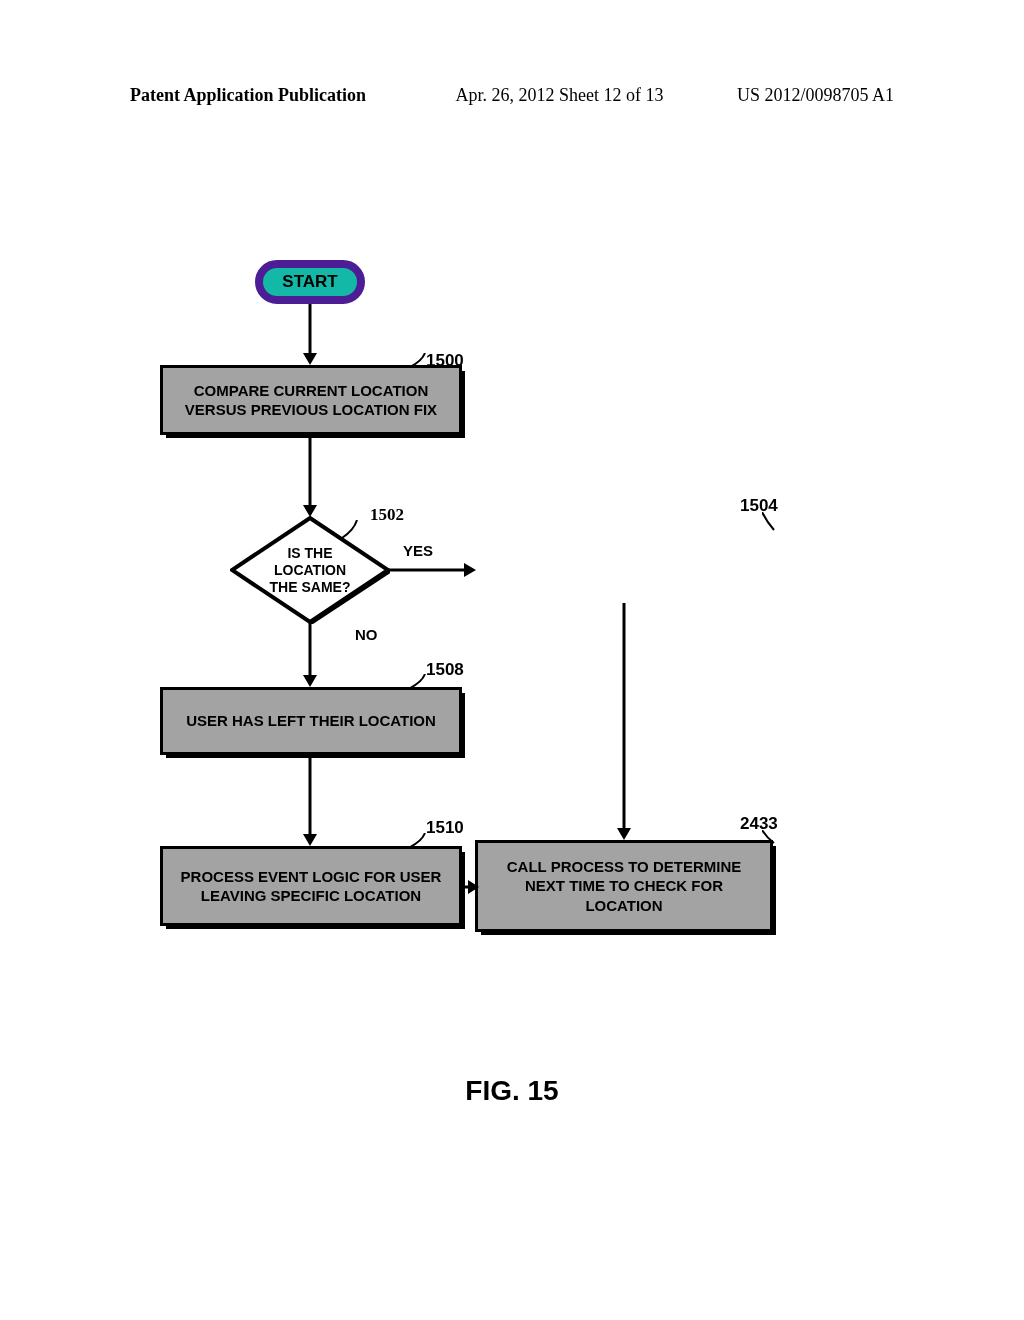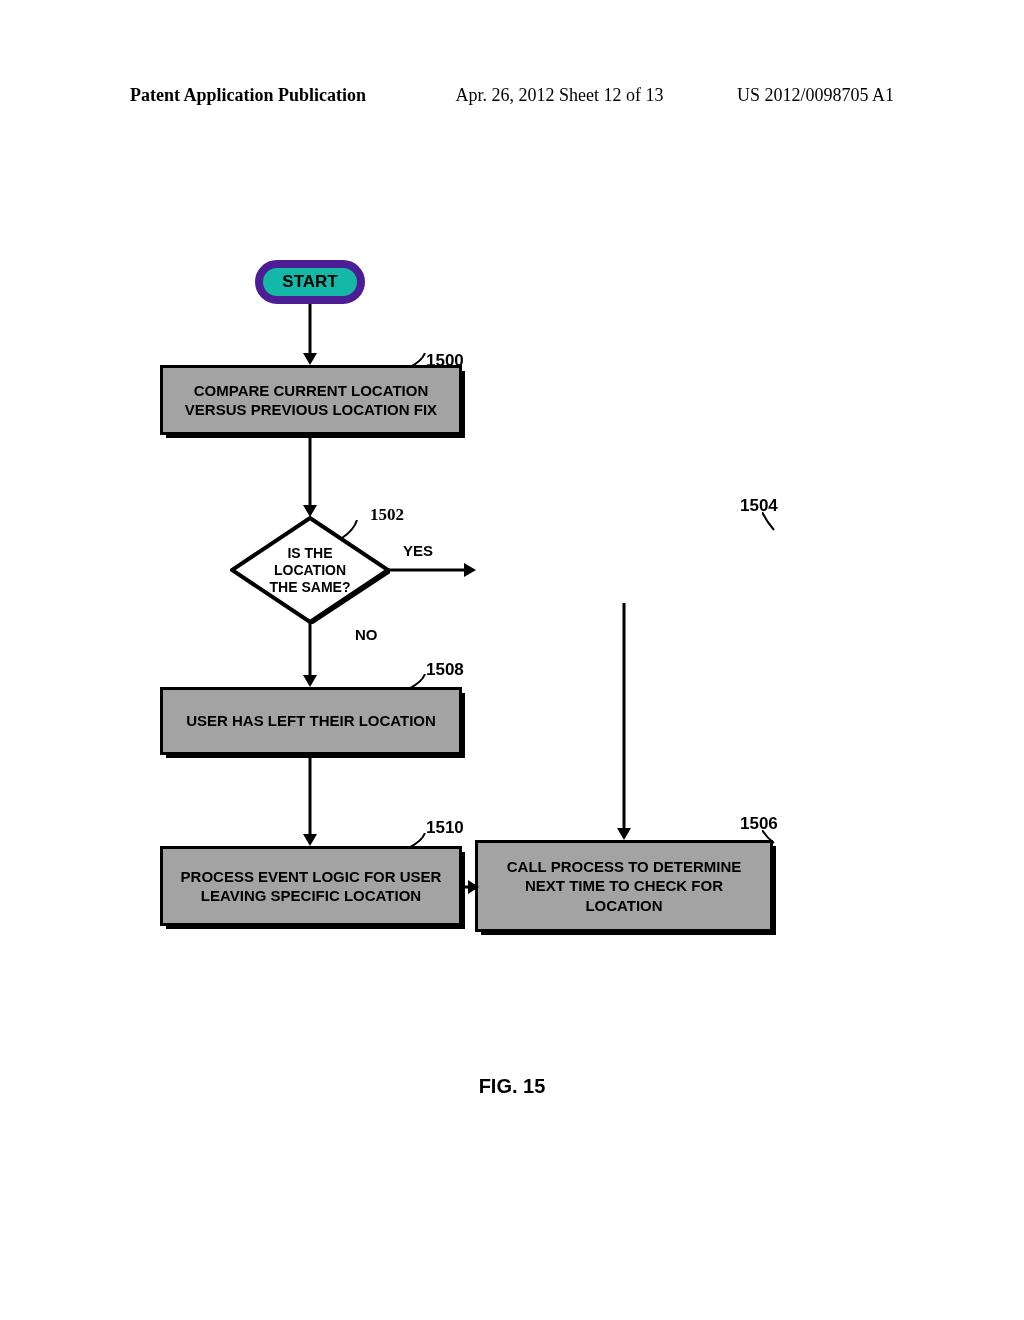--- a/index.html
+++ b/index.html
@@ -155,21 +155,21 @@
     }
     .yes-label { top: 282px; left: 243px; }
     .no-label { top: 366px; left: 163px; margin-left: 32px; }
     .figure-caption {
       position: absolute;
       top: 1075px;
       left: 0;
       width: 100%;
       text-align: center;
       font-weight: bold;
-      font-size: 20px;
+      font-size: 28px;
     }
   </style>
 </head>
 <body>
 
 <div class="header">
   <span class="header-left">Patent Application Publication</span>
   <span class="header-center">Apr. 26, 2012  Sheet 12 of 13</span>
   <span class="header-right">US 2012/0098705 A1</span>
 </div>
@@ -236,21 +236,21 @@
   </div>
 
   <svg style="position:absolute;top:617px;left:305px;width:14px;height:20px;">
     <line x1="0" y1="10" x2="4" y2="10" stroke="black" stroke-width="3"></line>
     <polygon points="14,10 3,3 3,17" fill="black"></polygon>
   </svg>
 
   <div class="ref-label label-1500">1500</div>
   <div class="ref-label label-1502">1502</div>
   <div class="ref-label label-1504">1504</div>
-  <div class="ref-label label-1506">1506</div>
+  <div class="ref-label label-1506">2433</div>
   <div class="ref-label label-1508">1508</div>
   <div class="ref-label label-1510">1510</div>
 
   <svg style="position:absolute;top:93px;left:250px;width:18px;height:16px;">
     <path d="M 15 0 Q 12 8 0 14" stroke="black" stroke-width="2" fill="none"></path>
   </svg>
   <svg style="position:absolute;top:260px;left:182px;width:18px;height:20px;">
     <path d="M 15 0 Q 12 10 0 18" stroke="black" stroke-width="2" fill="none"></path>
   </svg>
   <svg style="position:absolute;top:252px;left:602px;width:20px;height:20px;">

